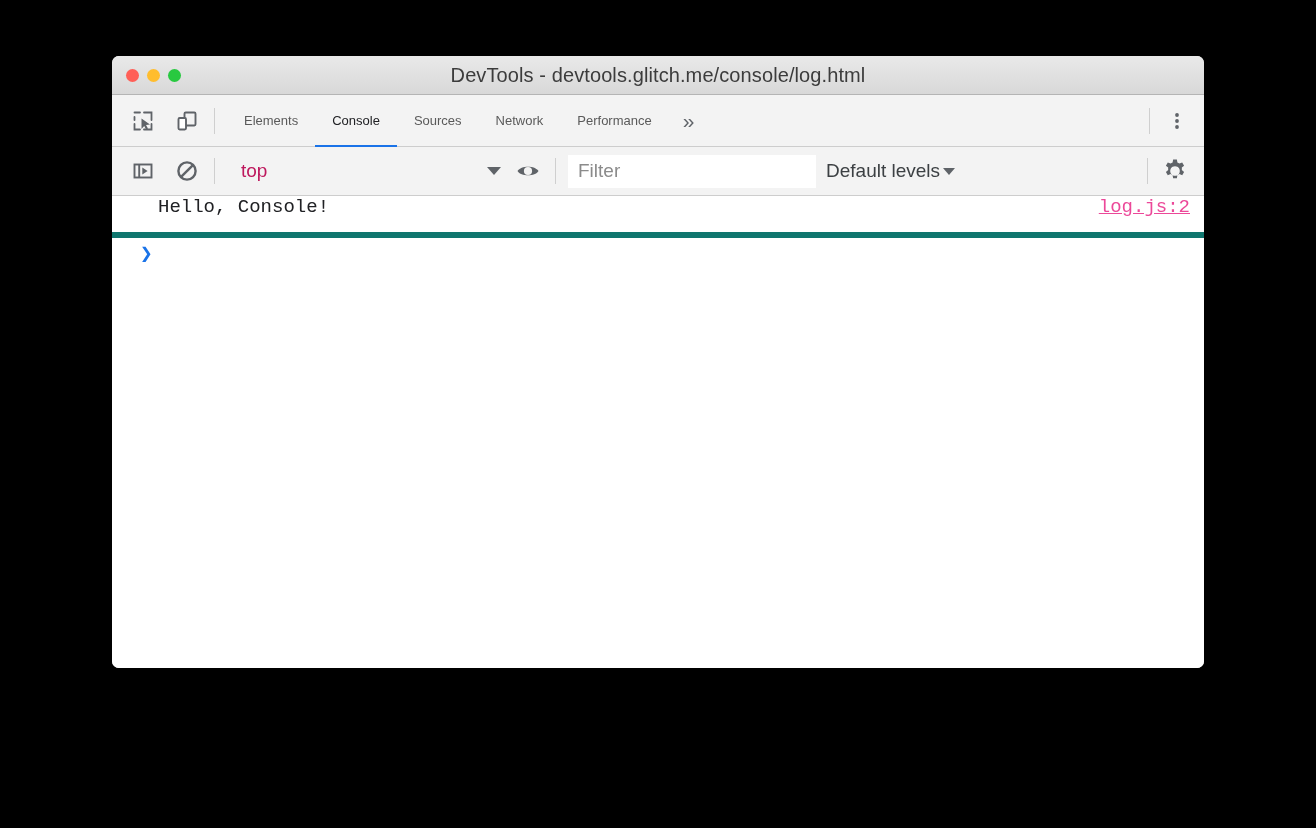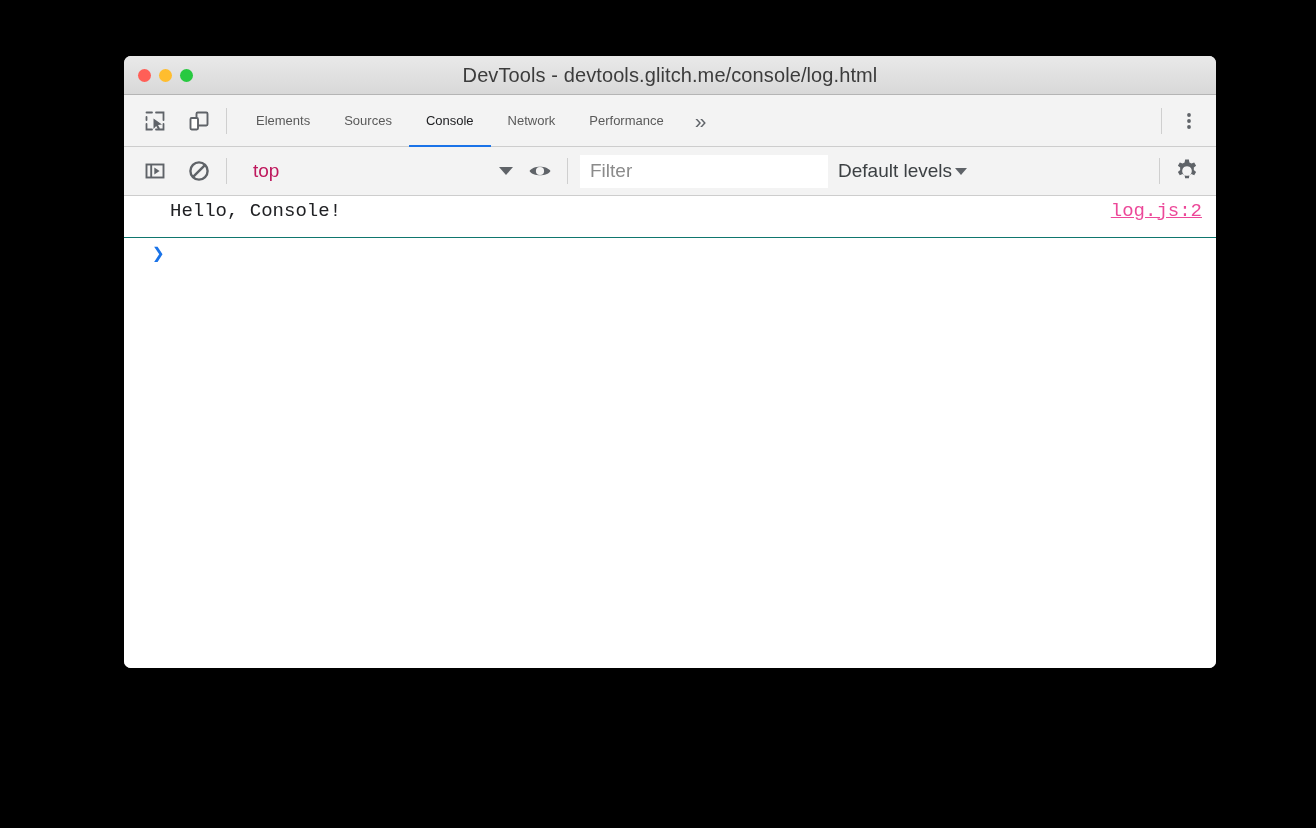--- a/index.html
+++ b/index.html
@@ -11,21 +11,21 @@
     overflow: hidden;
   }
   body {
     font-family: "Liberation Sans", sans-serif;
     -webkit-font-smoothing: antialiased;
   }
 
   
   #window {
     position: absolute;
-    left: 124px;
+    left: 112px;
     top: 56px;
     width: 1092px;
     height: 612px;
     border-radius: 7px;
     overflow: hidden;
     background: #ffffff;
     box-shadow: 0 0 0 0.5px rgba(0,0,0,0.35);
   }
 
   
@@ -209,23 +209,23 @@
 
   
   #console-body {
     position: relative;
     background: #ffffff;
     height: 472px;
   }
   .console-row {
     position: relative;
     display: flex;
-    align-items: center;
+    align-items: flex-start;
     height: 42px;
-    border-bottom: 1px solid #0f766e;
+    border-bottom: 6px solid #0f766e;
     padding: 0 14px 12px 46px;
     box-sizing: border-box;
   }
   .console-msg {
     font-family: "Liberation Mono", monospace;
     font-size: 19px;
     color: #202124;
     white-space: pre;
   }
   .console-source {
@@ -282,25 +282,25 @@
           <rect x="9.5" y="3.5" width="11" height="13" rx="1.2" fill="none" stroke="#5f6368" stroke-width="1.9"></rect>
           <rect x="3.5" y="9" width="7.5" height="11.5" rx="1.2" fill="#ffffff" stroke="#5f6368" stroke-width="1.9"></rect>
         </svg>
       </div>
     </div>
     <div class="vsep"></div>
     <div class="tabs">
       <div class="tab">
         <span>Elements</span>
       </div>
+      <div class="tab active">
+        <span>Console</span>
+      </div>
       <div class="tab">
         <span>Sources</span>
-      </div>
-      <div class="tab active">
-        <span>Console</span>
       </div>
       <div class="tab">
         <span>Network</span>
       </div>
       <div class="tab">
         <span>Performance</span>
       </div>
       <div class="tab more">
         <span>»</span>
       </div>

